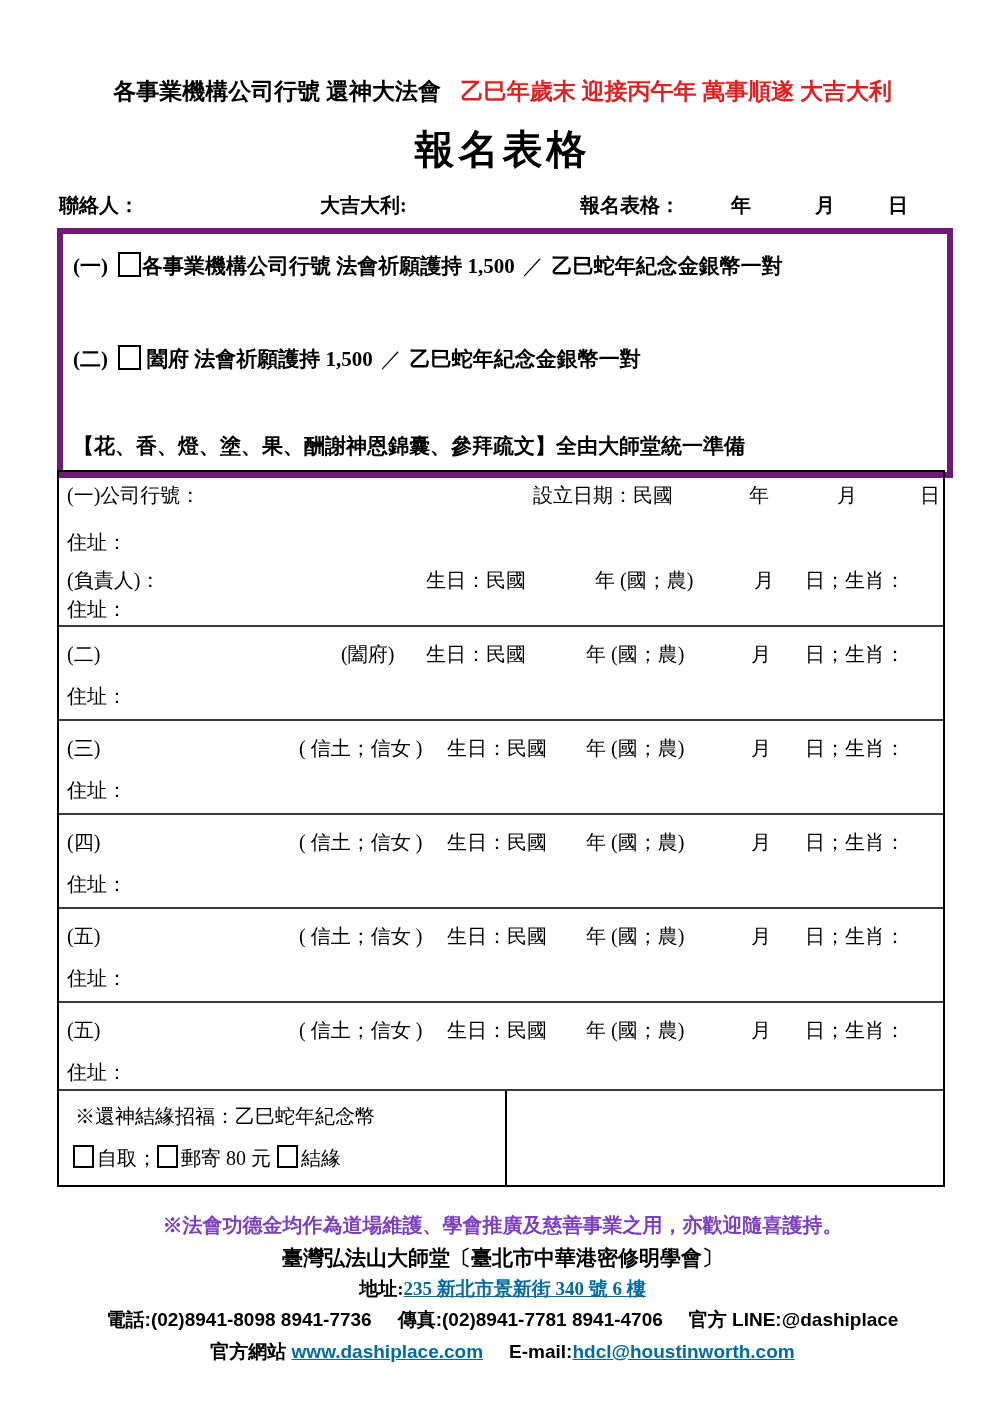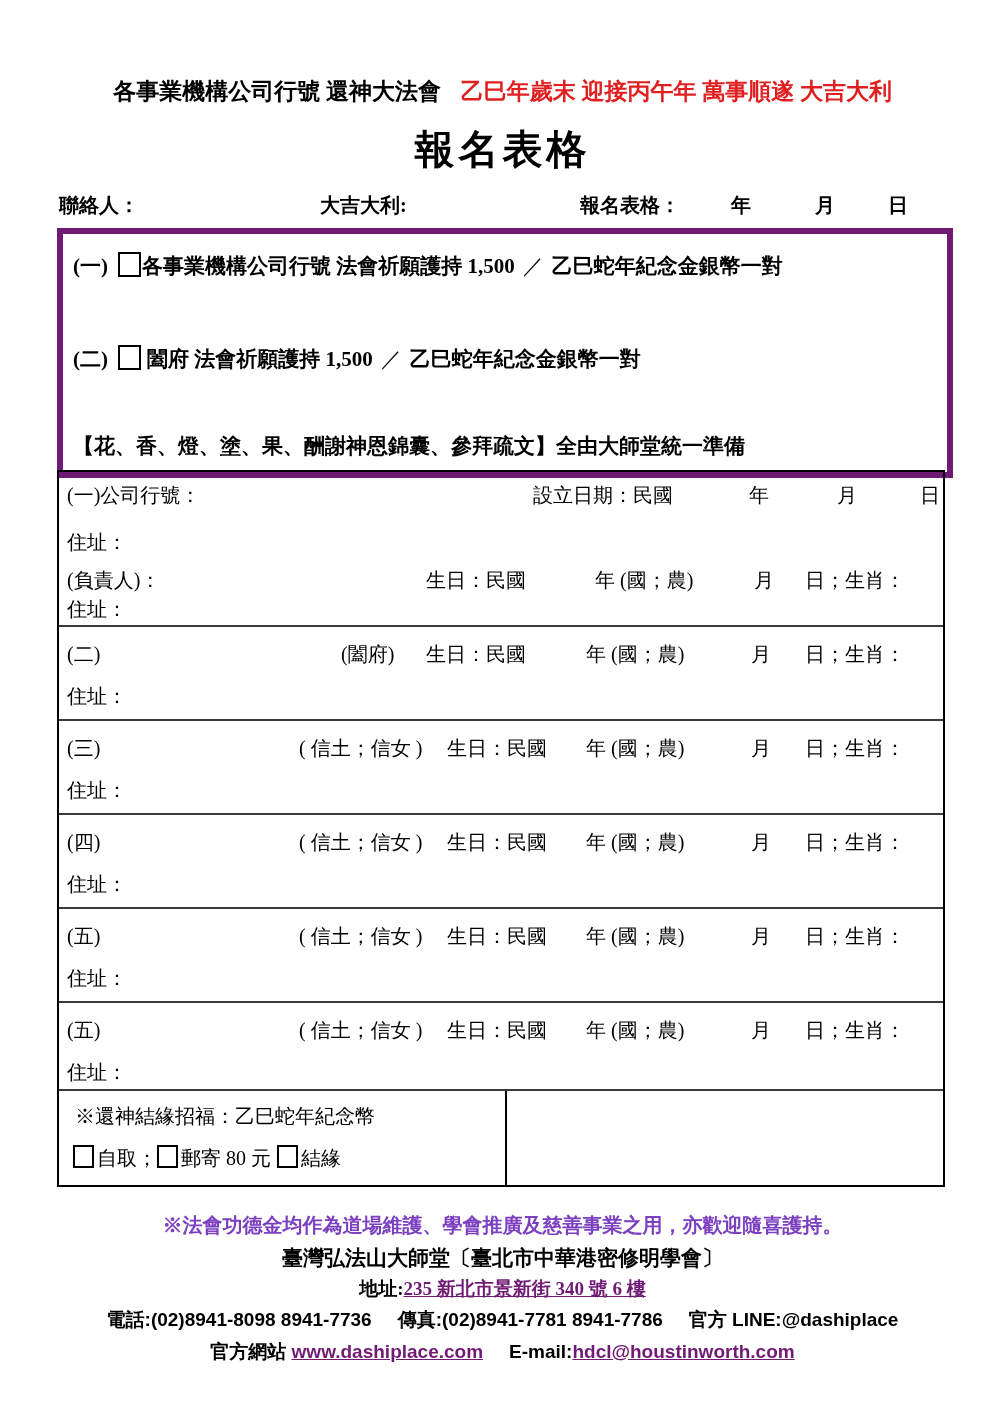--- a/index.html
+++ b/index.html
@@ -59,21 +59,21 @@
        vertical-align:-3px;margin-right:3px;}
   .cb2.ml{margin-left:6px;}
   
   .foot{position:absolute;left:0;width:100%;text-align:center;
         font-weight:bold;white-space:nowrap;}
   .f-note{top:1212px;font-size:20px;color:#7b3fc0;}
   .f-org{top:1244px;font-size:21px;}
   .f-addr{top:1276px;font-size:19px;}
   .f-tel{top:1307px;font-size:19px;font-family:"Liberation Sans",sans-serif;}
   .f-web{top:1339px;font-size:19px;font-family:"Liberation Sans",sans-serif;}
-  .lnk{color:#701a75;text-decoration:underline;cursor:pointer;}
+  .lnk{color:#0369a1;text-decoration:underline;cursor:pointer;}
   .gap{display:inline-block;width:26px;}
 </style>
 </head>
 <body>
 
 <div class="sheet">
 
   <div class="hdr">
     <span>各事業機構公司行號 還神大法會</span>
     <span class="red">乙巳年歲末 迎接丙午年 萬事順遂 大吉大利</span>
@@ -203,19 +203,19 @@
       </div>
     </div>
   </div>
 
   <div class="foot f-org">臺灣弘法山大師堂〔臺北市中華港密修明學會〕</div>
   <div class="foot f-note">※法會功德金均作為道場維護、學會推廣及慈善事業之用，亦歡迎隨喜護持。</div>
   <div class="foot f-addr">
     <span>地址:</span><span class="lnk">235 新北市景新街 340 號 6 樓</span>
   </div>
   <div class="foot f-tel">
-    <span>電話:(02)8941-8098 8941-7736</span><span class="gap"></span><span>傳真:(02)8941-7781 8941-7786</span><span class="gap"></span><span>官方 LINE:@dashiplace</span>
+    <span>電話:(02)8941-8098 8941-7736</span><span class="gap"></span><span>傳真:(02)8941-7781 8941-4706</span><span class="gap"></span><span>官方 LINE:@dashiplace</span>
   </div>
   <div class="foot f-web">
     <span>官方網站 </span><span class="lnk">www.dashiplace.com</span><span class="gap"></span><span>E-mail:</span><span class="lnk">hdcl@houstinworth.com</span>
   </div>
 
 </div>
 
 </body></html>

